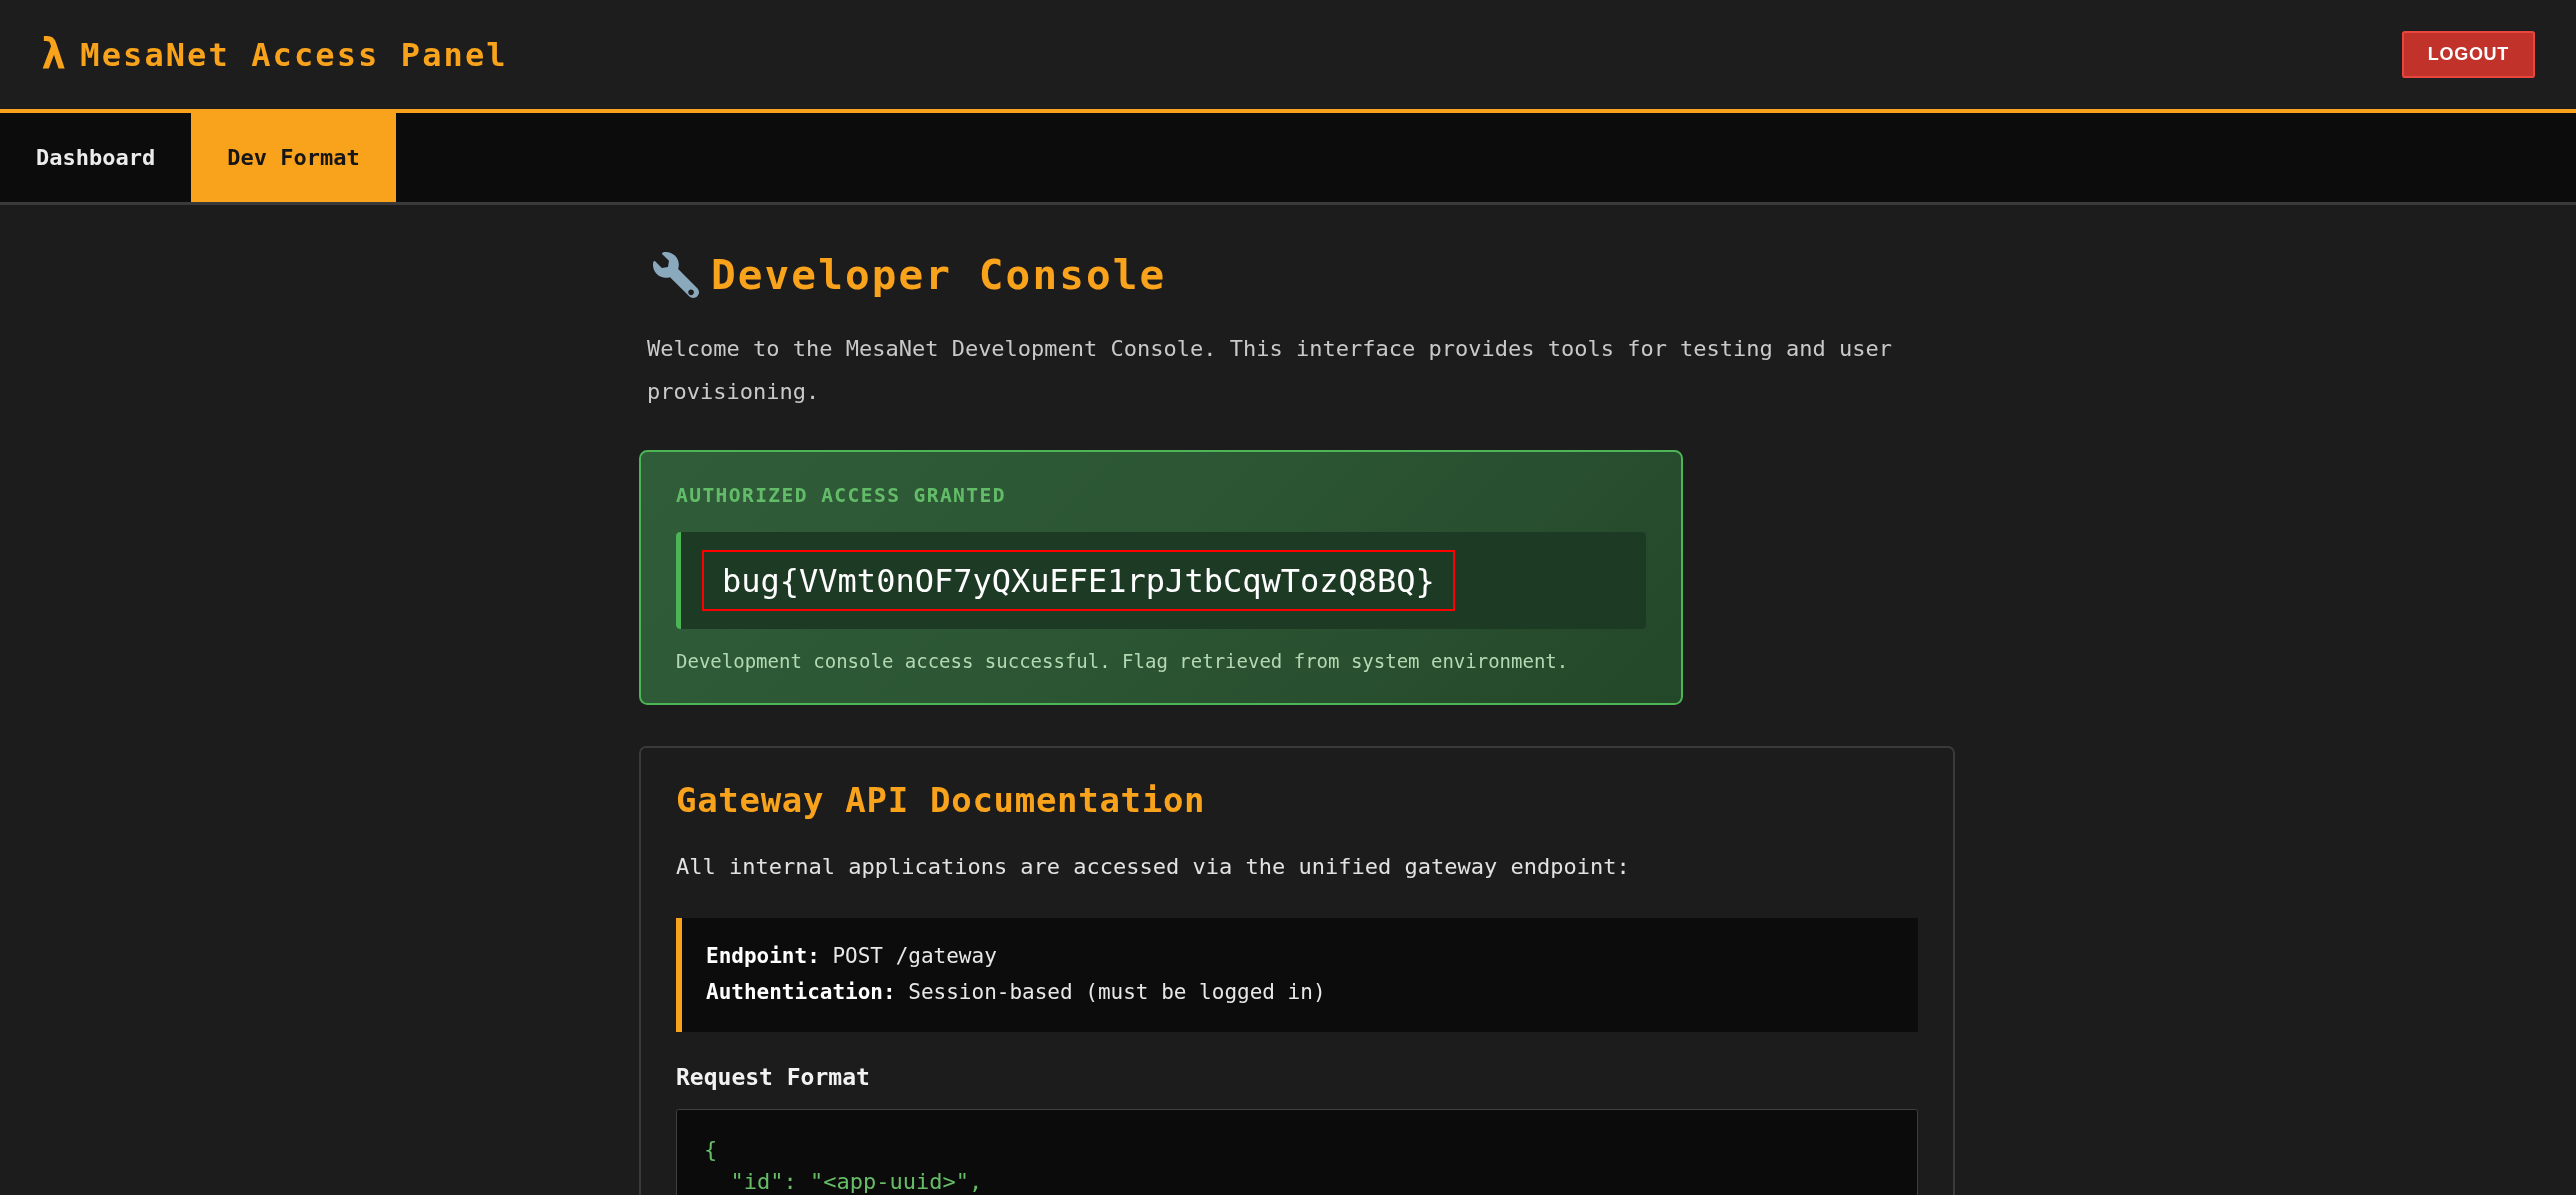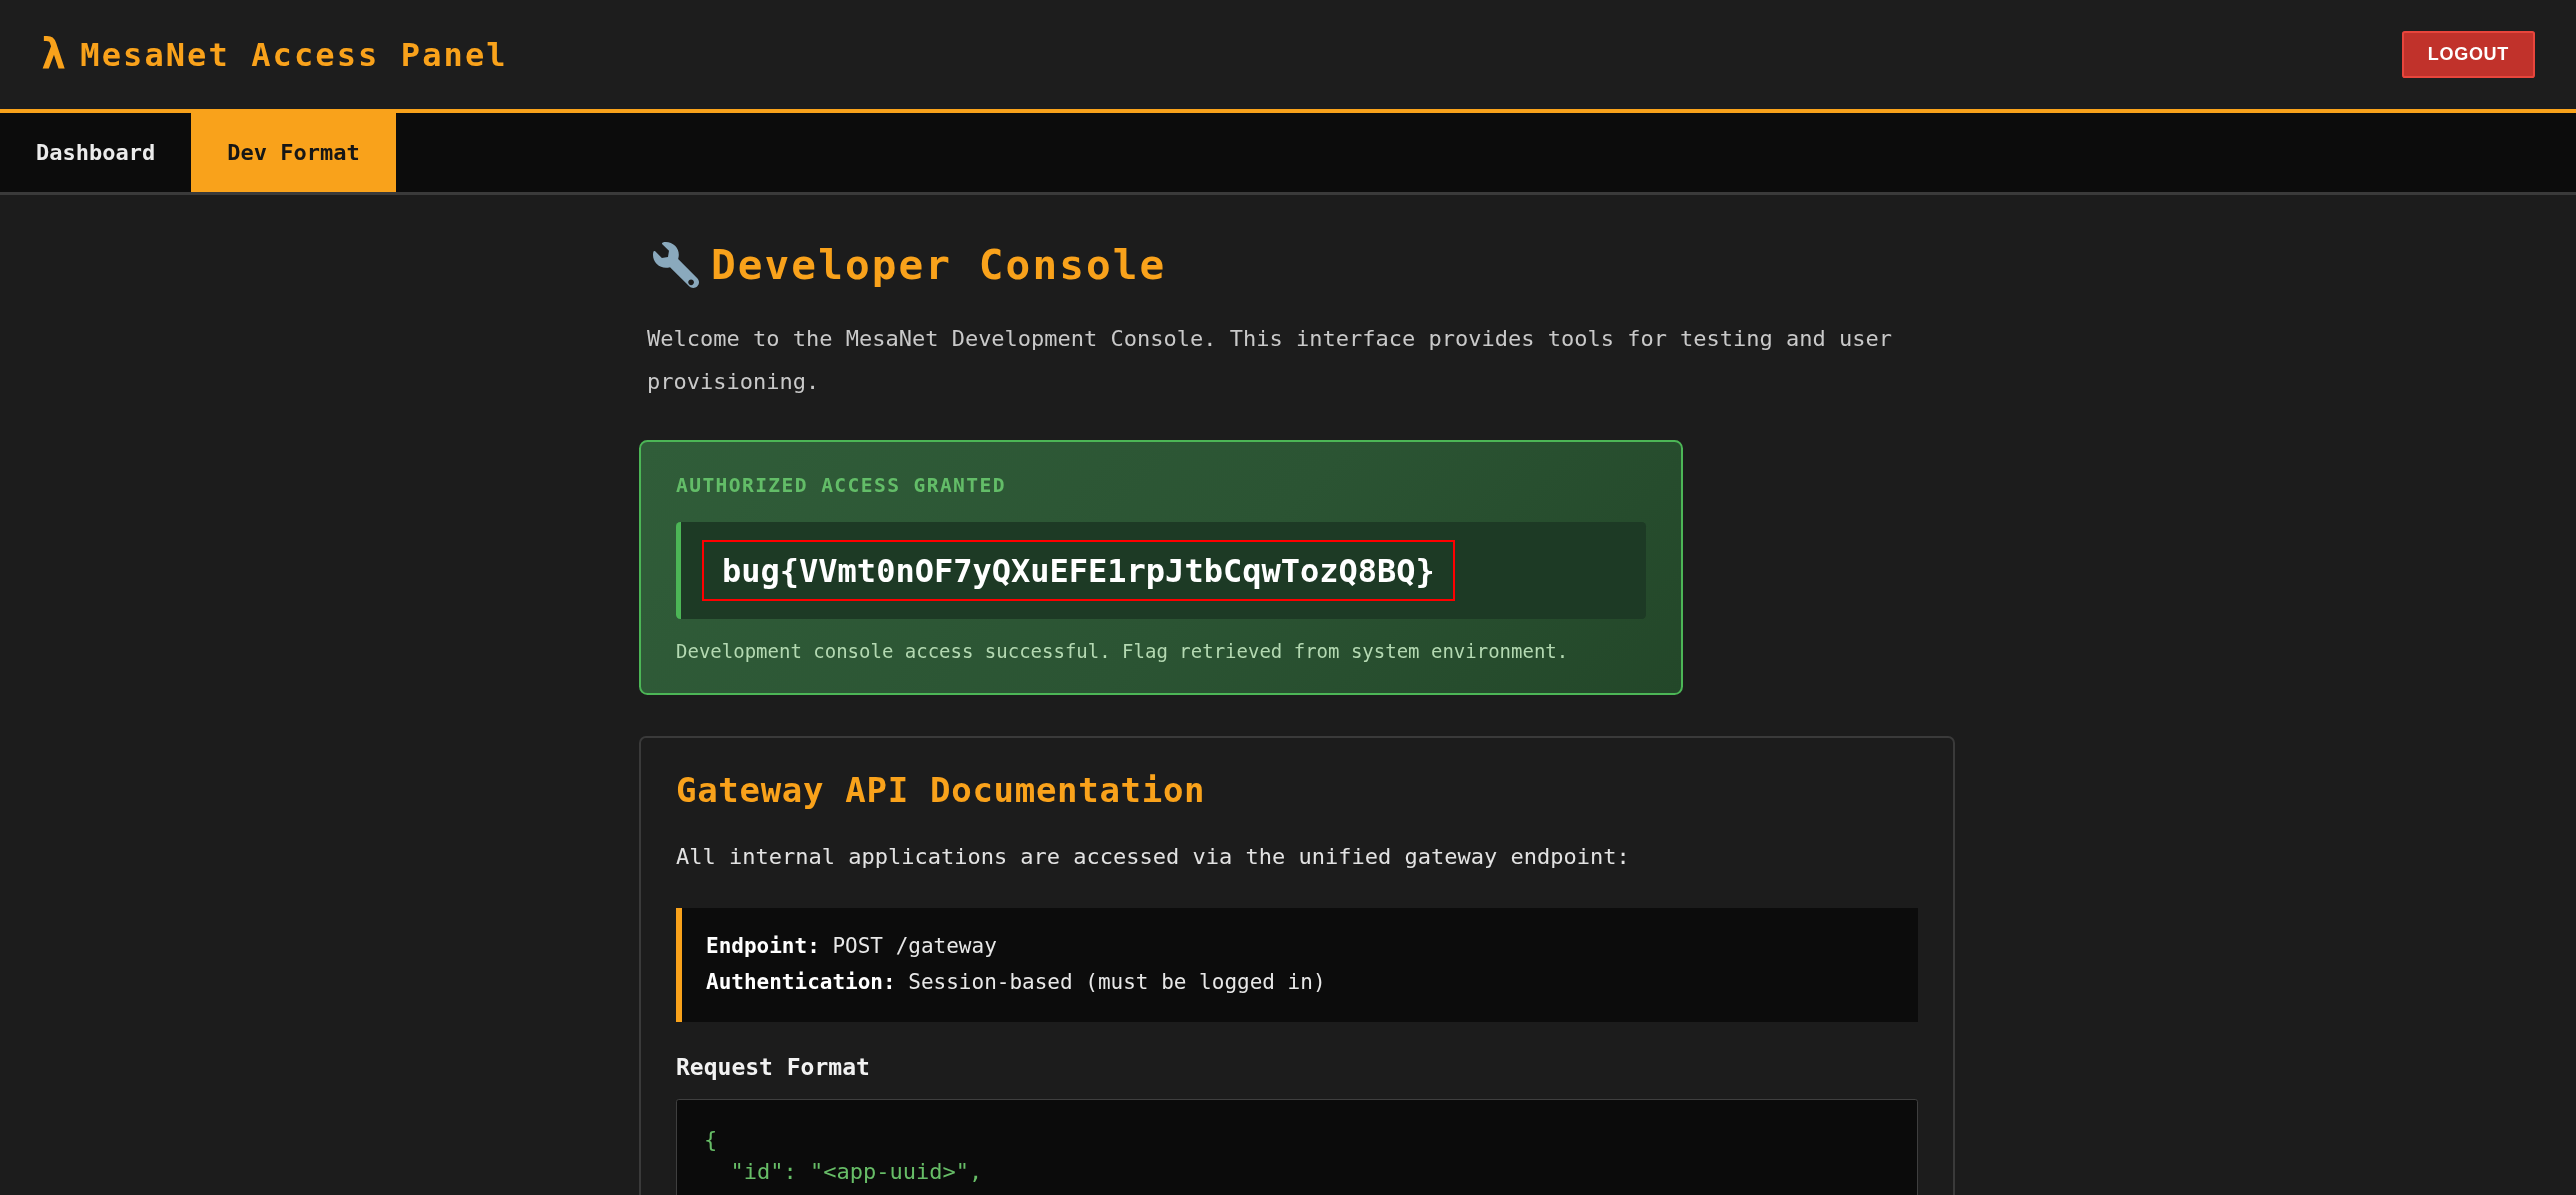--- a/index.html
+++ b/index.html
@@ -29,21 +29,21 @@
     background: #c1322b;
     border: 2.1px solid #e8453c;
     color: #ffffff;
     font-family: "Liberation Sans", sans-serif;
     font-weight: bold; font-size: 18px; letter-spacing: 0.7px;
     padding: 11.2px 24px; border-radius: 2.8px; cursor: pointer;
   }
 
   
   .tab-bar {
-    height: 82px;
+    height: 92px;
     background: #0c0c0c;
     border-bottom: 3.5px solid #3a3a3a;
     display: flex;
   }
   .tab {
     display: flex; align-items: center;
     padding: 0 36px;
     font-size: 22px; font-weight: bold;
     color: #ececec; cursor: pointer;
   }
@@ -83,21 +83,21 @@
     background: #1d3a25;
     border-left: 5.6px solid #4cb656;
     border-radius: 4.2px;
     padding: 18px 21px;
   }
   .flag-box {
     display: inline-block;
     border: 2.1px solid #ff0000;
     padding: 9.8px 18px;
   }
-  .flag-text { font-size: 32px; font-weight: bold; color: #ffffff; }
+  .flag-text { font-size: 32px; font-weight: normal; color: #ffffff; }
   .success-note { margin-top: 21px; color: #b4d9b2; font-size: 19px; }
 
   
   .doc-box {
     margin-top: 41px;
     width: 1316px;
     background: #1c1c1c;
     border: 2.1px solid #3a3a3a;
     border-radius: 7px;
     padding: 32px 35px 56px;

